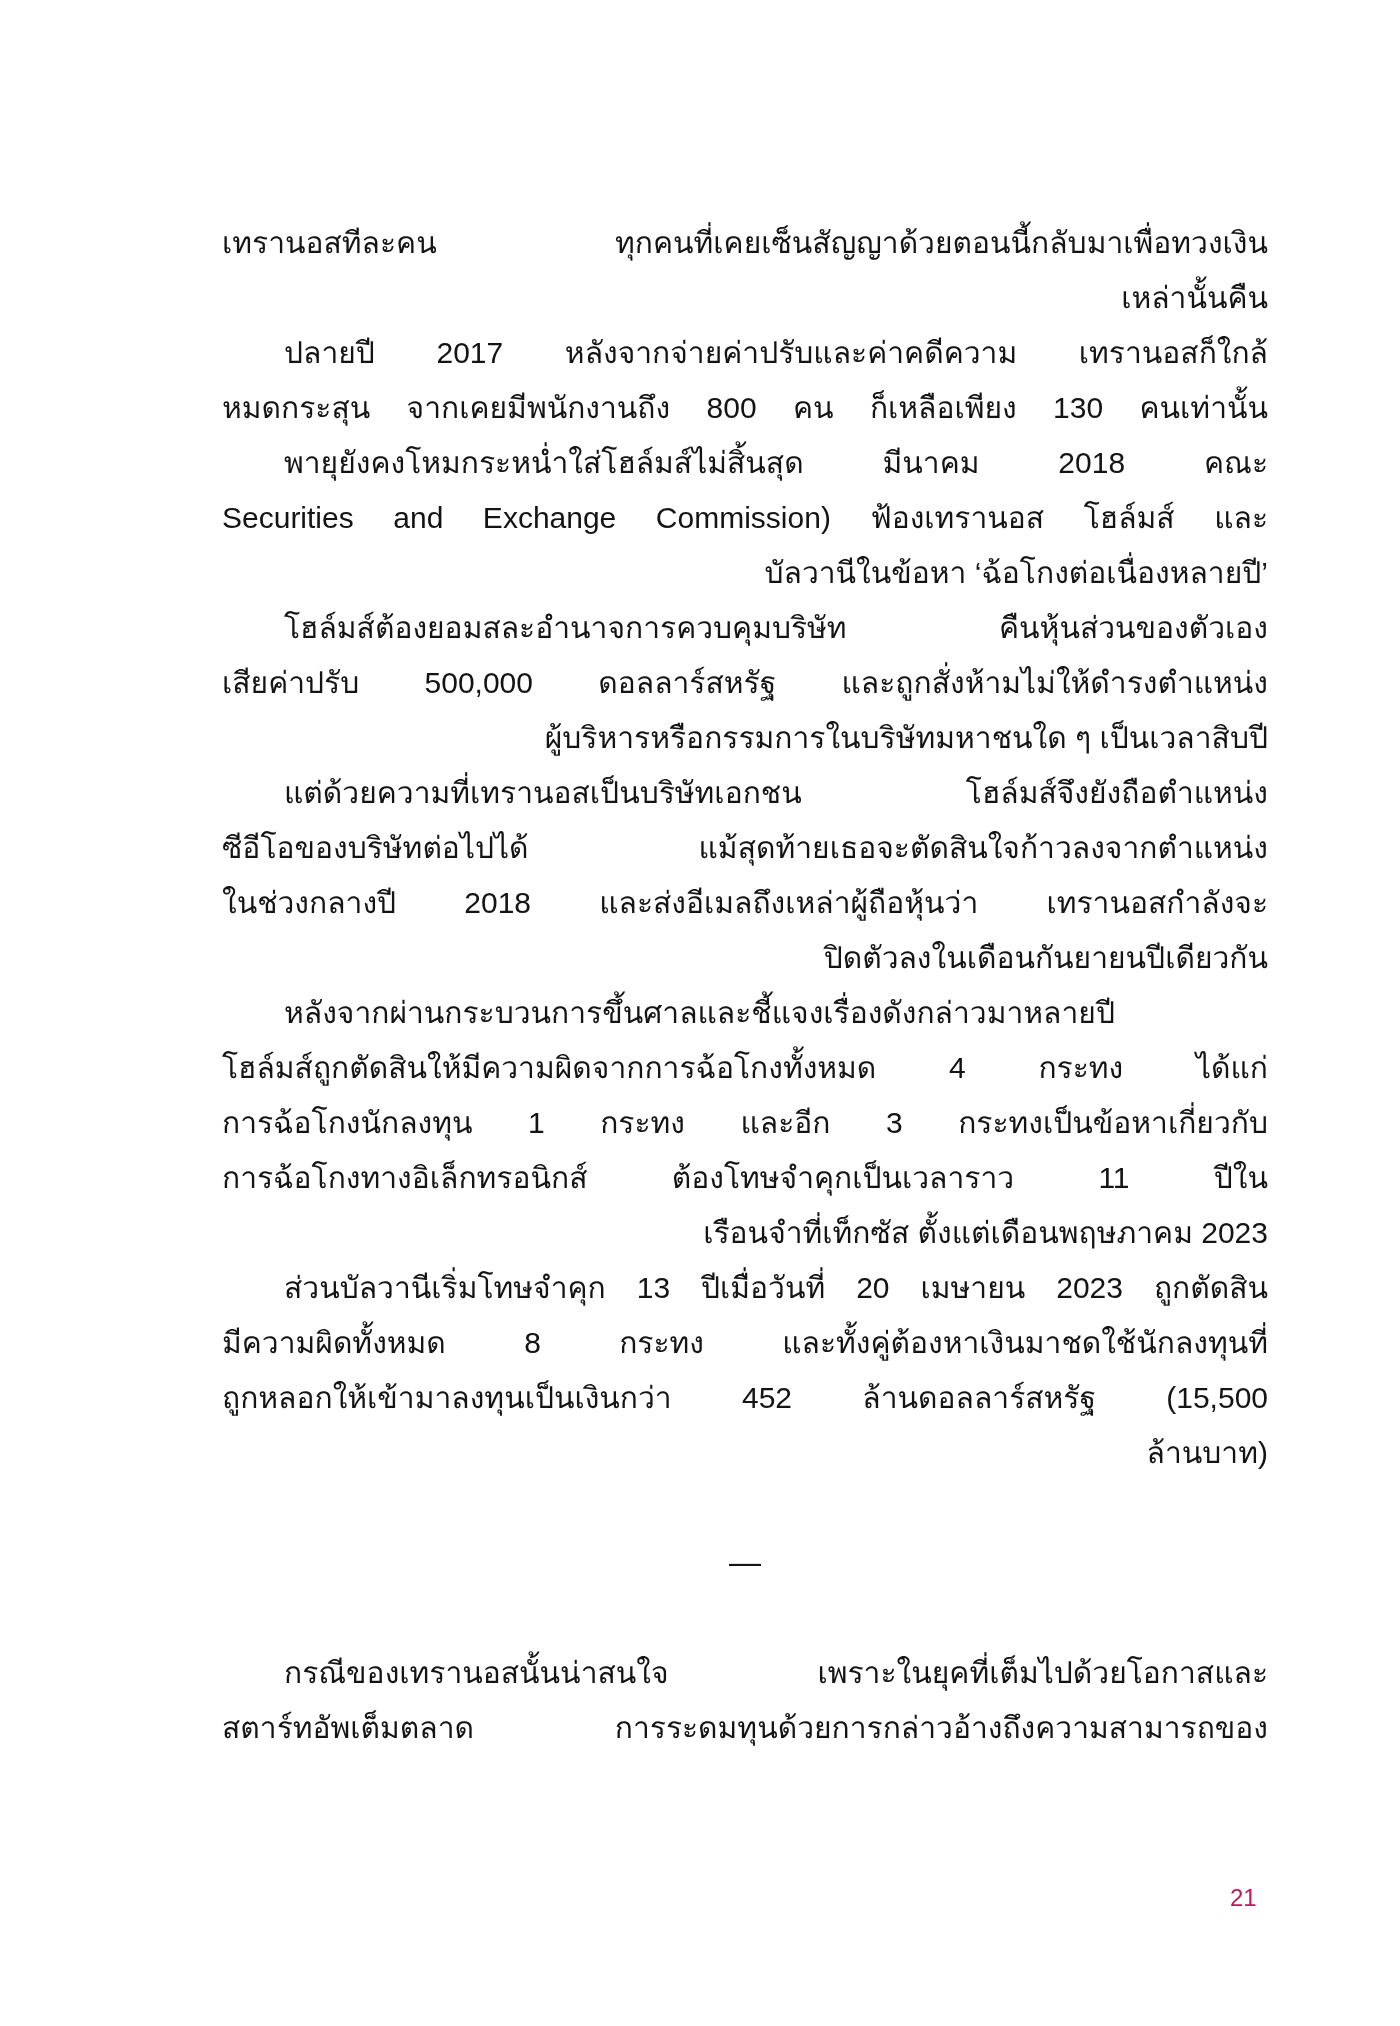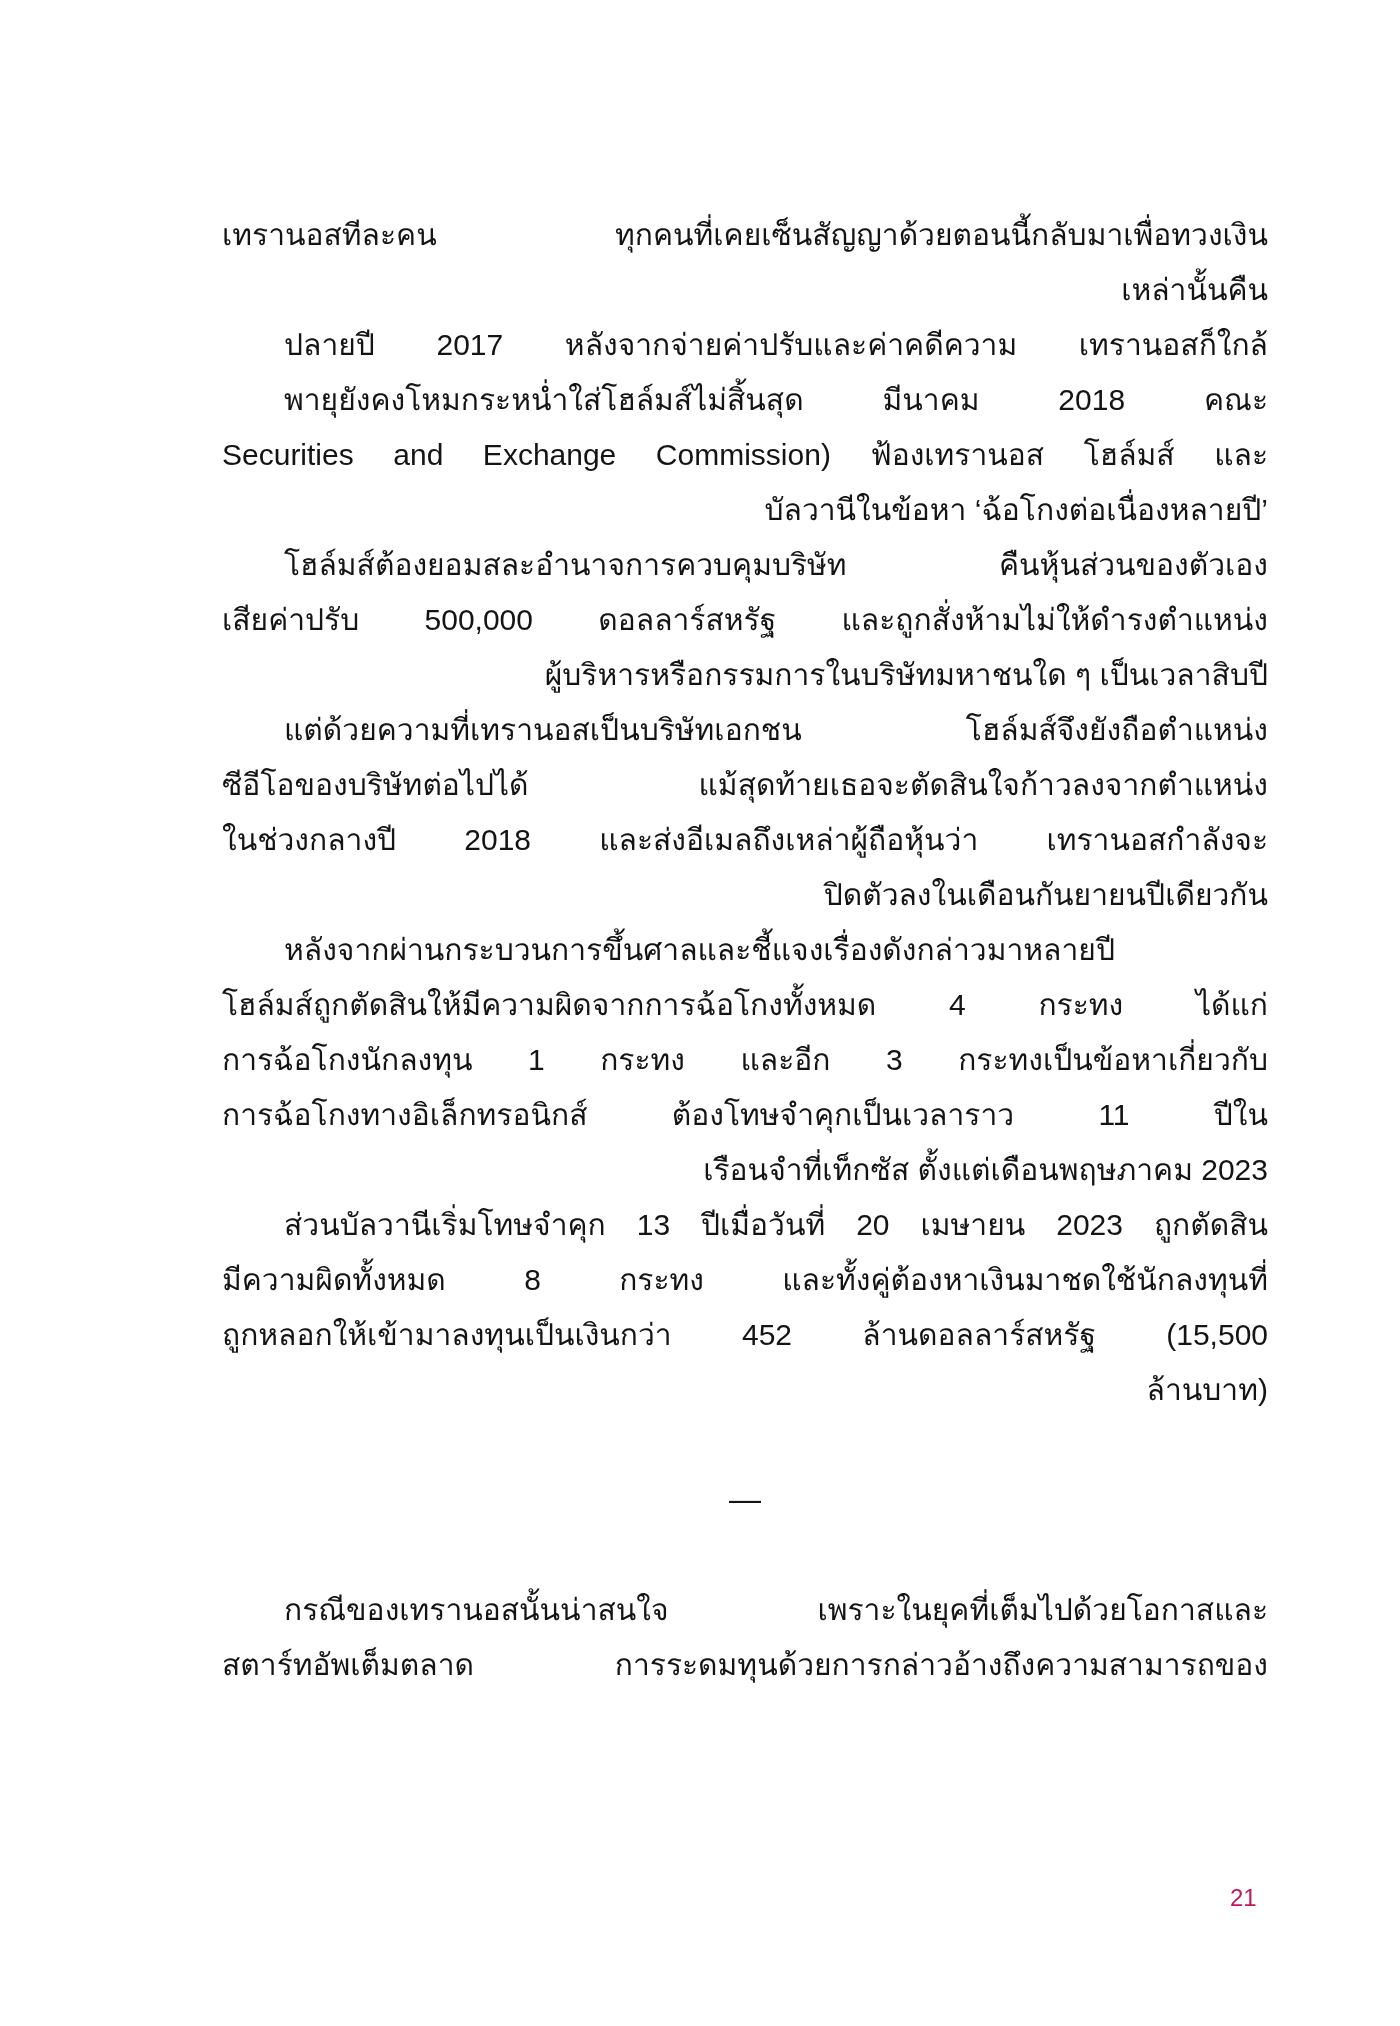--- a/index.html
+++ b/index.html
@@ -16,21 +16,21 @@
     color: #141414;
   }
   .page {
     position: absolute;
     inset: 0;
     background: #ffffff;
   }
   .text-block {
     position: absolute;
     left: 222px;
-    top: 207px;
+    top: 215px;
     width: 1046px;
     font-size: 30px;
     line-height: 55px;
     letter-spacing: 0;
   }
   .ln {
     height: 55px;
     overflow: hidden;
     text-align: right;
     white-space: normal;
@@ -66,20 +66,21 @@
 </style>
 </head>
 <body>
 
 <div class="page">
 
   <div class="text-block">
     <div class="ln j">เทรานอสทีละคน ทุกคนที่เคยเซ็นสัญญาด้วยตอนนี้กลับมาเพื่อทวงเงิน</div>
     <div class="ln">เหล่านั้นคืน</div>
     <div class="ln j in">ปลายปี 2017 หลังจากจ่ายค่าปรับและค่าคดีความ เทรานอสก็ใกล้</div>
+    <div class="ln j">หมดกระสุน จากเคยมีพนักงานถึง 800 คน ก็เหลือเพียง 130 คนเท่านั้น</div>
     <div class="ln j in">พายุยังคงโหมกระหน่ำใส่โฮล์มส์ไม่สิ้นสุด มีนาคม 2018 คณะ</div>
     <div class="ln j">Securities and Exchange Commission) ฟ้องเทรานอส โฮล์มส์ และ</div>
     <div class="ln">บัลวานีในข้อหา ‘ฉ้อโกงต่อเนื่องหลายปี’</div>
     <div class="ln j in">โฮล์มส์ต้องยอมสละอำนาจการควบคุมบริษัท คืนหุ้นส่วนของตัวเอง</div>
     <div class="ln j">เสียค่าปรับ 500,000 ดอลลาร์สหรัฐ และถูกสั่งห้ามไม่ให้ดำรงตำแหน่ง</div>
     <div class="ln">ผู้บริหารหรือกรรมการในบริษัทมหาชนใด ๆ เป็นเวลาสิบปี</div>
     <div class="ln j in">แต่ด้วยความที่เทรานอสเป็นบริษัทเอกชน โฮล์มส์จึงยังถือตำแหน่ง</div>
     <div class="ln j">ซีอีโอของบริษัทต่อไปได้ แม้สุดท้ายเธอจะตัดสินใจก้าวลงจากตำแหน่ง</div>
     <div class="ln j">ในช่วงกลางปี 2018 และส่งอีเมลถึงเหล่าผู้ถือหุ้นว่า เทรานอสกำลังจะ</div>
     <div class="ln">ปิดตัวลงในเดือนกันยายนปีเดียวกัน</div>

